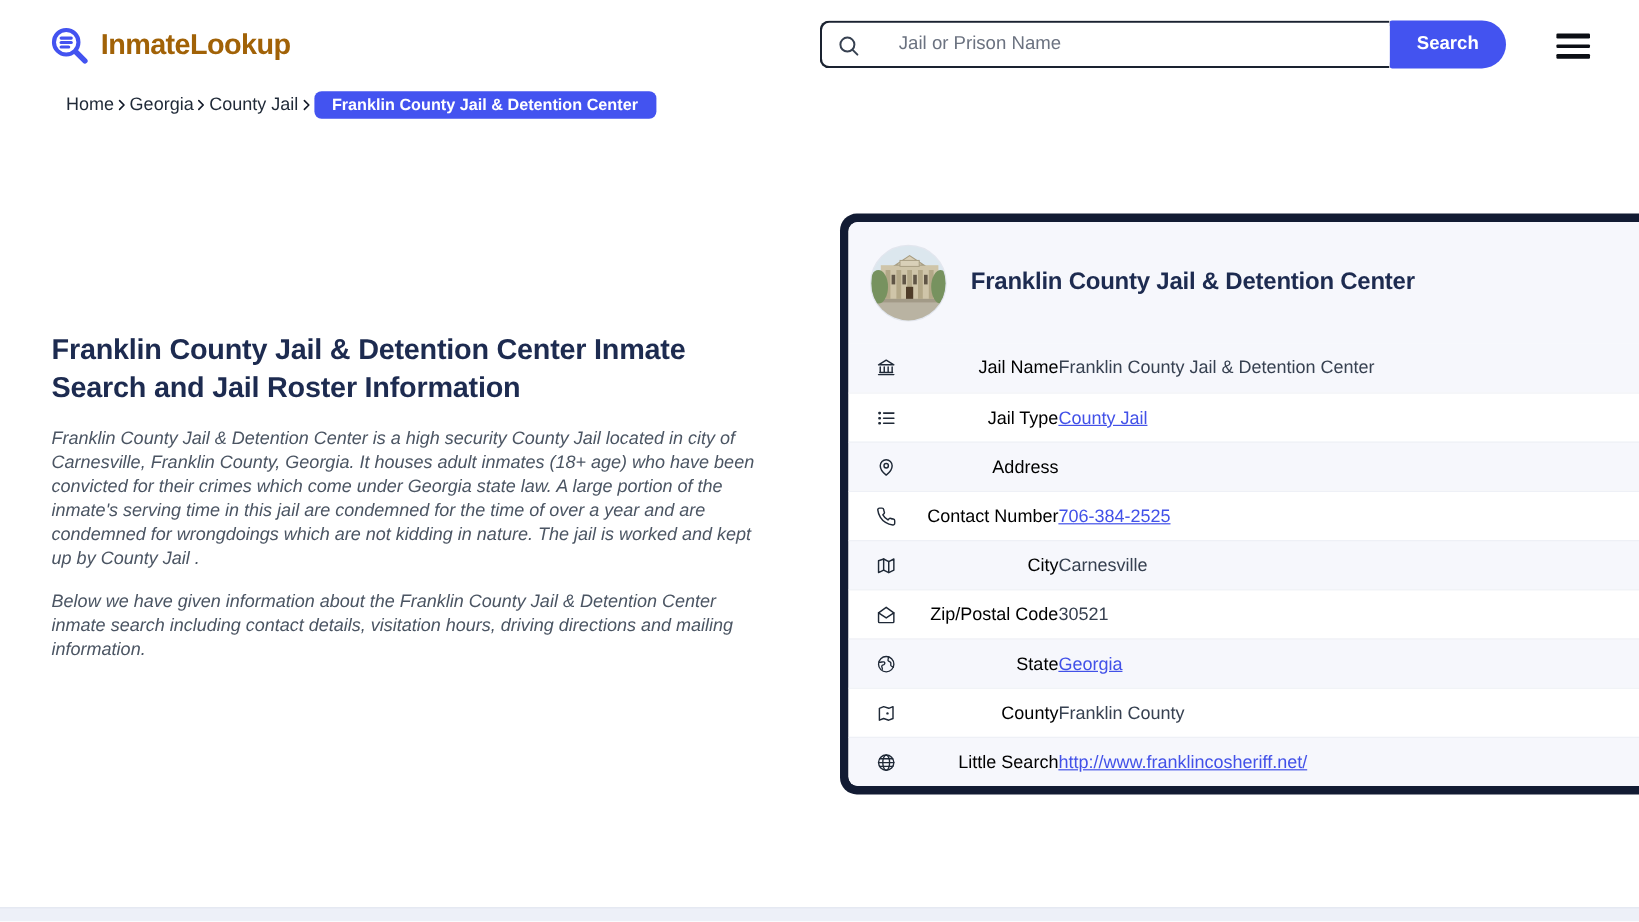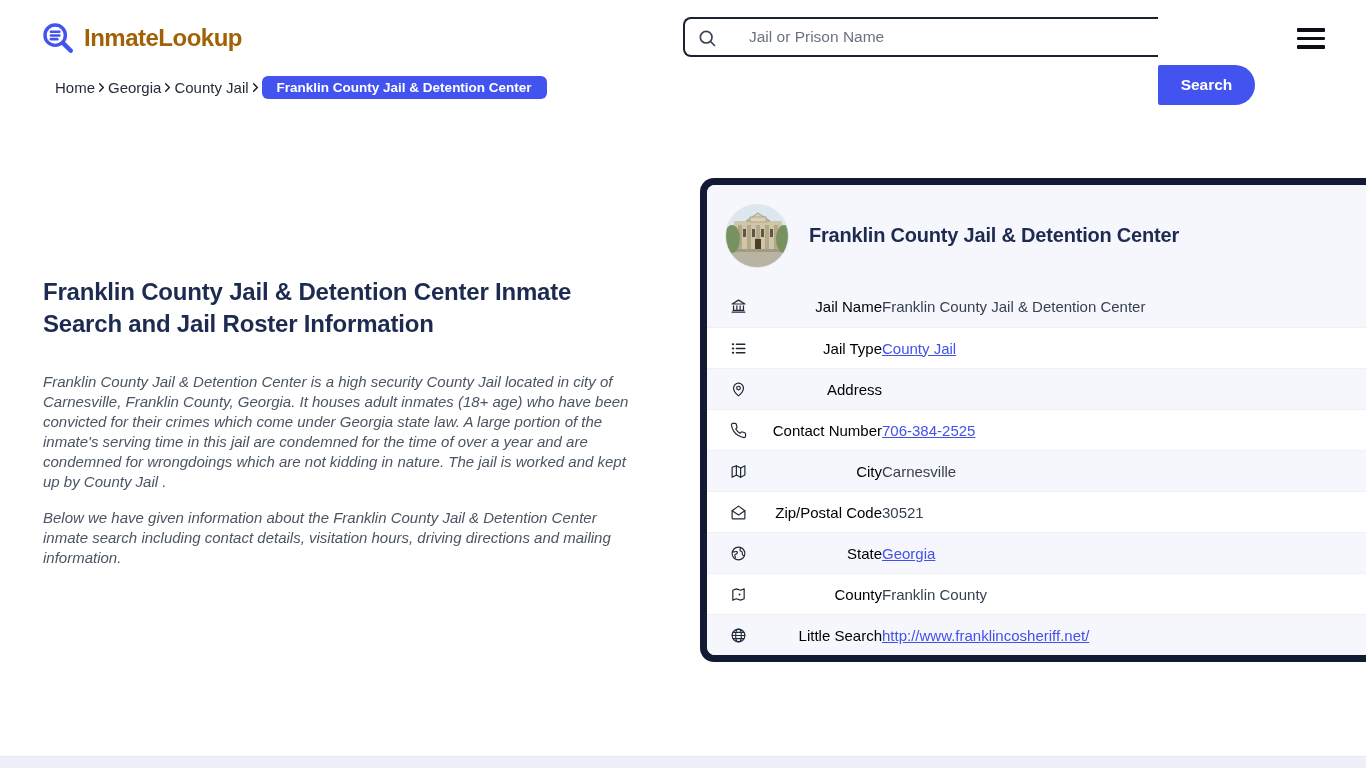--- a/index.html
+++ b/index.html
@@ -13,36 +13,36 @@
 
   .search-form { position:absolute; left:683px; top:17px; width:572px; height:40px; display:flex; }
   .search-box { flex:1; position:relative; border:2px solid #1a2230; border-right:none;
     border-radius:8px 0 0 8px; background:#fff; display:flex; align-items:center; }
   .search-box svg { position:absolute; left:12px; top:9px; }
   .search-box input { width:100%; height:100%; border:none; outline:none; background:transparent;
     padding-left:64px; font-size:15.5px; color:#111827; font-family:"Liberation Sans",sans-serif; }
   .search-box input::placeholder { color:#6b7280; }
   .search-btn { width:97px; height:40px; border:none; background:#4353f0; color:#fff;
     font-size:15.5px; font-weight:700; border-radius:2px 20px 20px 2px; cursor:pointer;
-    font-family:"Liberation Sans",sans-serif;margin-top:48px; }
+    font-family:"Liberation Sans",sans-serif; }
 
   .hamburger { position:absolute; left:1297px; top:28px; width:28px; cursor:pointer; }
   .hamburger span { display:block; width:28px; height:3.5px; background:#0b0e14; margin-bottom:5px; border-radius:1px; }
   .hamburger span:last-child { margin-bottom:0; }
 
   
   .breadcrumb { position:absolute; left:55px; top:75px; height:24px; display:flex; align-items:center; gap:1px; }
   .crumb { font-size:15px; color:#1f2937; font-weight:500; cursor:pointer; }
   .crumb-chevron { display:flex; align-items:center; }
   .crumb-badge { background:#4353f0; color:#fff; font-size:13.5px; font-weight:700;
     padding:4px 15px; border-radius:6px; white-space:nowrap; }
 
   
   .article { position:absolute; left:43px; top:276px; width:600px; }
-  .article h1 { font-size:24px; line-height:32px; font-weight:700; color:#1d2b50; margin-bottom:32px; letter-spacing:-0.2px; }
+  .article h1 { font-size:24px; line-height:32px; font-weight:700; color:#1d2b50; margin-bottom:16px; letter-spacing:-0.2px; }
   .article p { font-size:15px; line-height:20px; color:#4b5563; margin-bottom:16px;font-style:italic; }
 
   
   .card { position:absolute; left:700px; top:178px; width:700px; height:484px;
     background:#121b33; border-radius:14px; padding:7px; }
   .card-inner { width:100%; height:100%; background:#ffffff; border-radius:8px; overflow:hidden; }
   .card-head { height:101px; background:#f6f7fc; display:flex; align-items:center; padding-left:18px; gap:20px; }
   .avatar { width:64px; height:64px; border-radius:50%; overflow:hidden; flex-shrink:0;
     border:1px solid #e3e6ee; background:#dfe8ef; }
   .card-title { font-size:20px; font-weight:700; color:#1d2b50; letter-spacing:-0.2px; }

